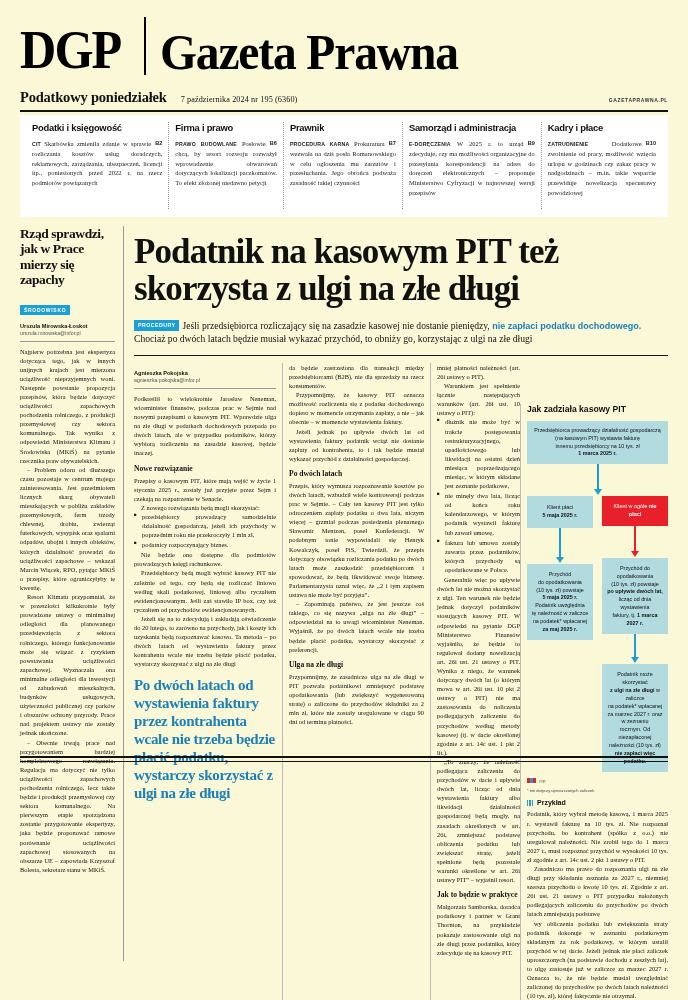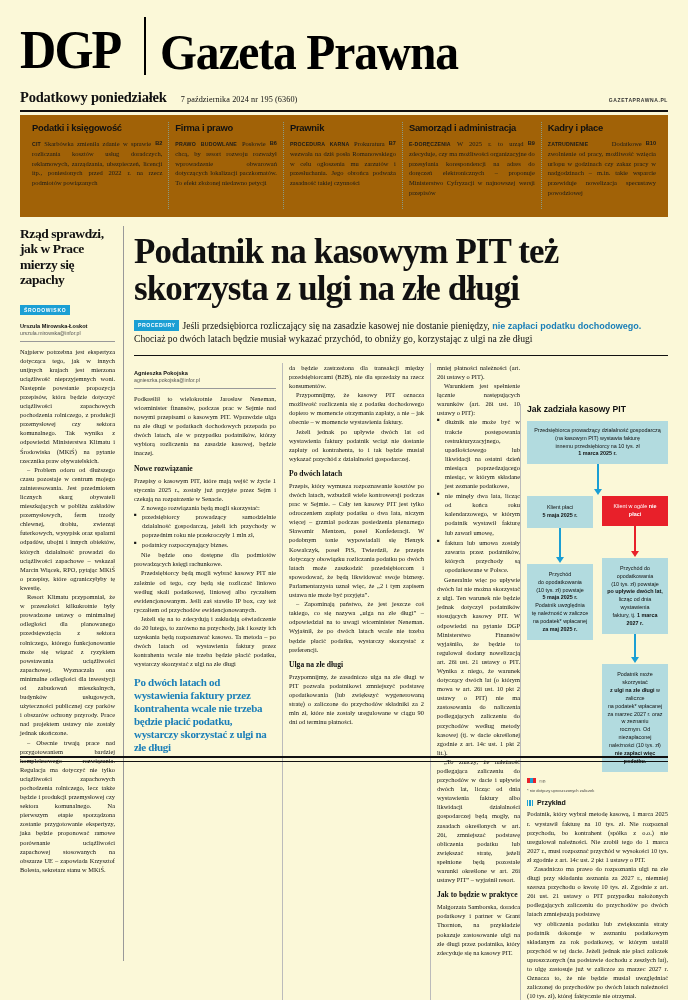--- a/index.html
+++ b/index.html
@@ -61,21 +61,21 @@
     font-size:8.2px;margin-left:14px;letter-spacing:0.1px;
   }
   .subhead-site{
     margin-left:auto;font-family:"Liberation Sans",sans-serif;
     font-size:5px;font-weight:bold;letter-spacing:0.6px;color:#333;
   }
   .rule-heavy{border-top:2.2px solid #111;}
 
   
   .navstrip{
-    background:#a16207;
+    background:#ffffff;
     display:flex;
     margin-top:3px;
     padding:7px 6px 8px 6px;
     box-sizing:border-box;
     height:102px;
   }
   .nav-col{
     flex:1;
     padding:0 6px;
     border-left:0.7px dotted #8a9a82;
@@ -195,21 +195,21 @@
   ul.bl li{
     font-size:6.4px;line-height:1.42;text-align:justify;
     position:relative;margin-bottom:1px;
   }
   ul.bl li:before{
     content:"\25A0";position:absolute;left:-8px;top:0;font-size:4.5px;
   }
 
   .pullquote{
     color:#1b7fb8;font-family:"Liberation Serif",serif;
-    font-weight:bold;font-size:11px;line-height:1.2;
+    font-weight:bold;font-size:15px;line-height:1.2;
     margin:7px 0 7px 0;letter-spacing:-0.3px;
   }
 
   
   .example-head{
     font-family:"Liberation Sans",sans-serif;font-weight:bold;
     font-size:7px;margin:6px 0 3px 0;
   }
   .ex-icon{
     display:inline-block;width:7px;height:6px;background:#1b9fd4;

